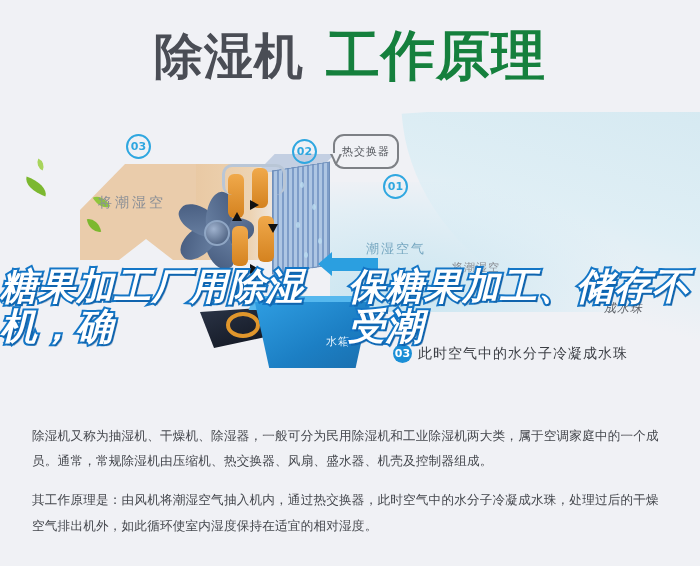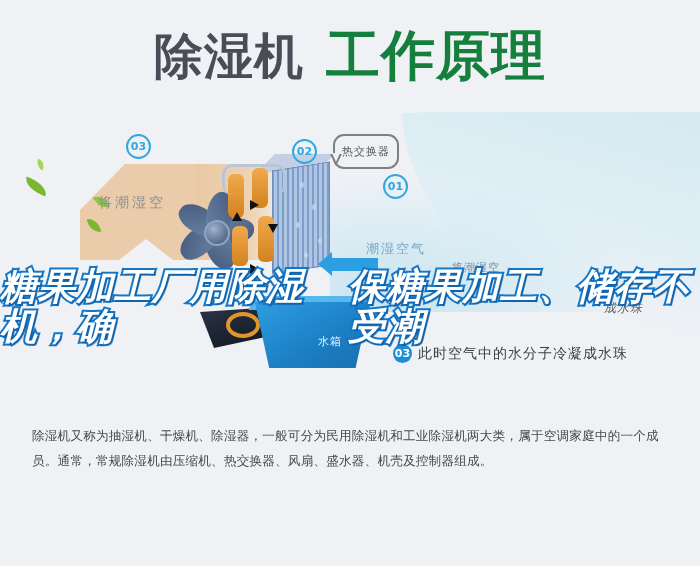--- a/index.html
+++ b/index.html
@@ -117,21 +117,21 @@
   .tank{
     position:absolute;left:250px;top:190px;width:120px;height:66px;
     background:linear-gradient(150deg,#2f9ee2 0%,#1c7fc4 60%,#1a6fae 100%);
     clip-path:polygon(4% 0%, 100% 0%, 88% 100%, 16% 100%);
   }
   .tank-lip{
     position:absolute;left:246px;top:184px;width:128px;height:14px;
     background:#56b8ee;clip-path:polygon(6% 0%,100% 0%,96% 100%,2% 100%);
   }
   .tank-label{
-    position:absolute;left:318px;top:222px;font-size:11px;color:#eaf6ff;
+    position:absolute;left:326px;top:222px;font-size:11px;color:#eaf6ff;
     letter-spacing:1px;
   }
   .base-dark{
     position:absolute;left:200px;top:196px;width:70px;height:40px;
     background:linear-gradient(160deg,#2b3447,#10151f);
     clip-path:polygon(0% 10%, 88% 0%, 100% 70%, 20% 100%);
   }
   .base-coil{
     position:absolute;left:226px;top:200px;width:26px;height:18px;
     border:4px solid #e0962c;border-radius:50%;
@@ -289,15 +289,16 @@
     </div>
   </div>
 
   <div class="overlay">
     <div class="ov-line">糖果加工厂用除湿机，确</div>
     <div class="ov-line">保糖果加工、储存不受潮</div>
   </div>
 
   <div class="copy">
     <p>除湿机又称为抽湿机、干燥机、除湿器，一般可分为民用除湿机和工业除湿机两大类，属于空调家庭中的一个成员。通常，常规除湿机由压缩机、热交换器、风扇、盛水器、机壳及控制器组成。</p>
+    <p>其工作原理是：由风机将潮湿空气抽入机内，通过热交换器，此时空气中的水分子冷凝成水珠，处理过后的干燥空气排出机外，如此循环使室内湿度保持在适宜的相对湿度。</p>
   </div>
 
 </div>
 
 </body></html>

